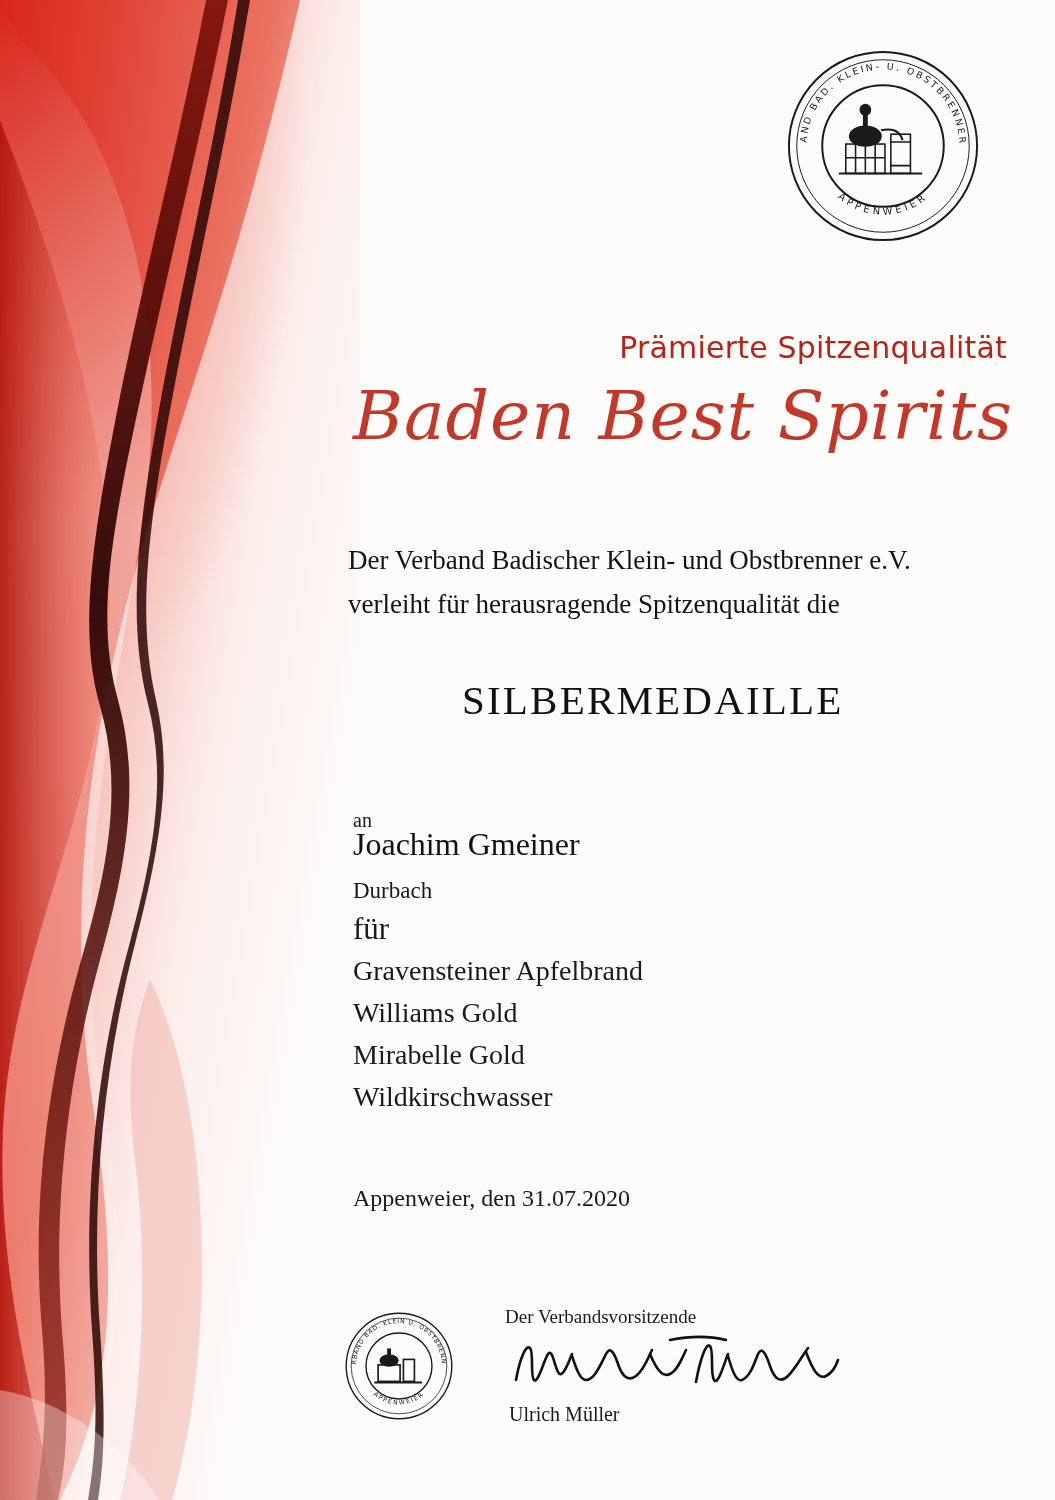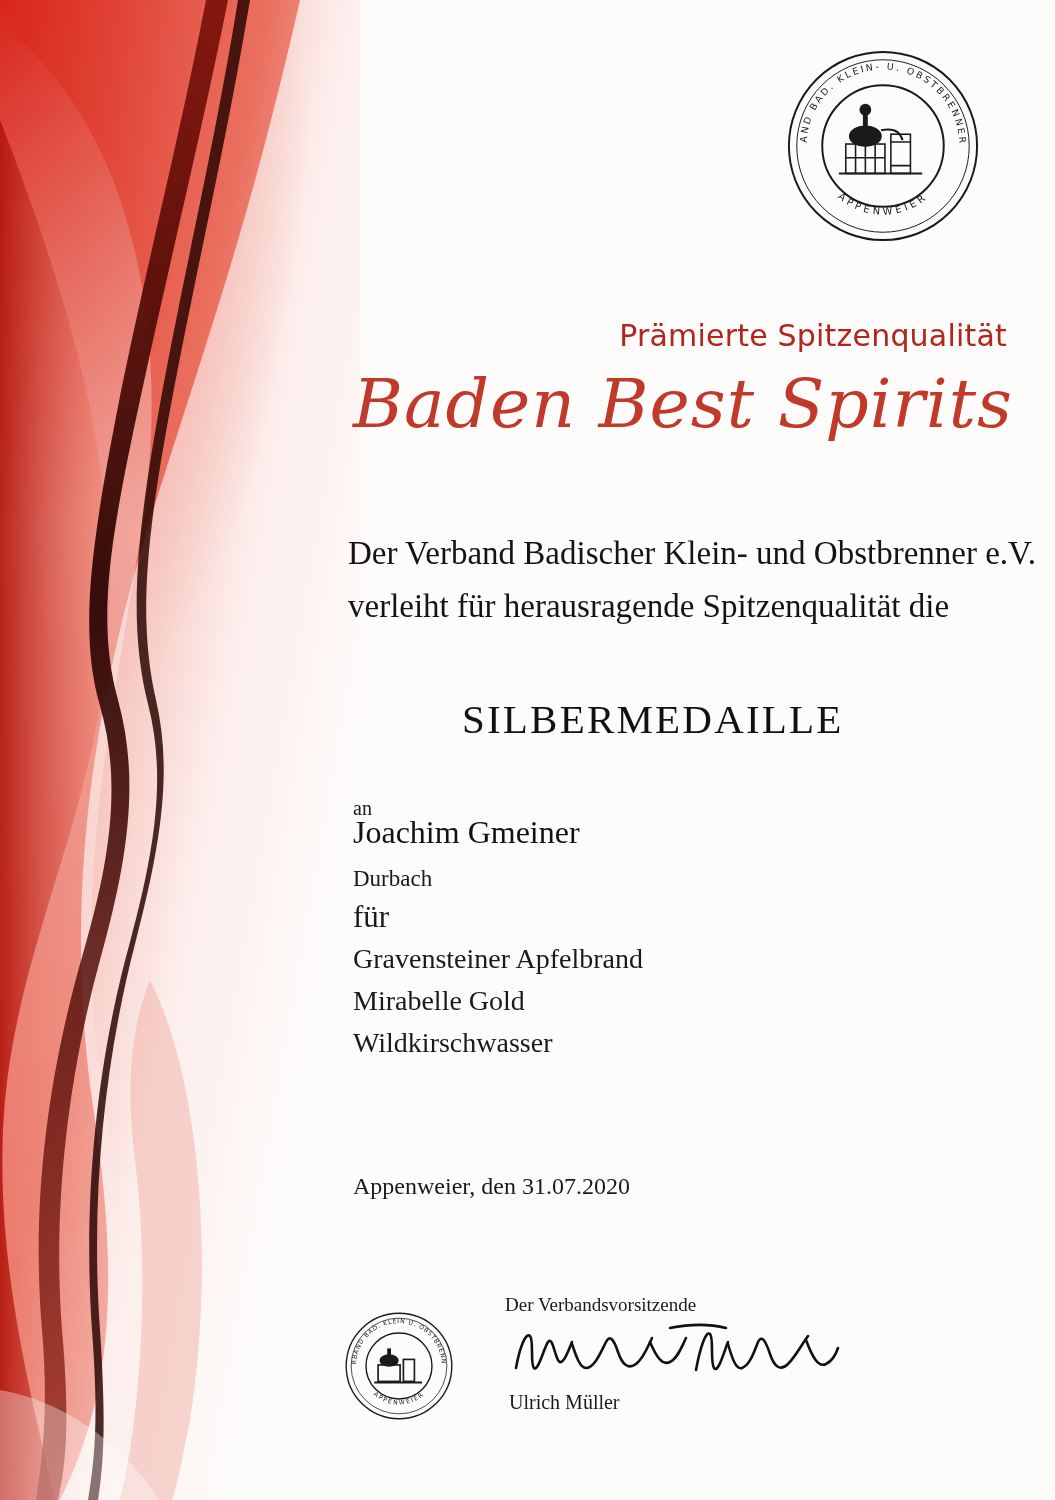--- a/index.html
+++ b/index.html
@@ -50,21 +50,21 @@
     left: 344px;
     top: 1311px;
     width: 110px;
     height: 110px;
   }
 
   
   .content {
     position: absolute;
     left: 345px;
-    top: 0;
+    top: 12px;
     width: 670px;
     height: 1436px;
   }
   .kicker {
     position: absolute;
     right: 8px;
     top: 318px;
     font-family: "DejaVu Sans", sans-serif;
     font-size: 30px;
     color: #b0261c;
@@ -81,32 +81,31 @@
     line-height: 1;
     color: #c0392b;
     white-space: nowrap;
     letter-spacing: 1px;
   }
   .lead {
     position: absolute;
     left: 3px;
     top: 527px;
     width: 665px;
-    font-size: 33px;
+    font-size: 27px;
     line-height: 1.62;
     color: #141414;
   }
   .award {
     position: absolute;
     left: 117px;
     top: 664px;
     font-size: 41px;
     letter-spacing: 2.2px;
     color: #111;
-    margin-top: 31px;
   }
   .an {
     position: absolute;
     left: 8px;
     top: 785px;
     font-size: 20px;
     color: #1a1a1a;
     margin-top: 12px;
   }
   .recipient {
@@ -279,20 +278,21 @@
 
     <div class="award">SILBERMEDAILLE</div>
 
     <div class="an">an</div>
     <div class="recipient">Joachim Gmeiner</div>
     <div class="town">Durbach</div>
     <div class="fuer">für</div>
 
     <div class="products">
       <div>Gravensteiner Apfelbrand</div>
+      <div>Williams Gold</div>
       <div>Mirabelle Gold</div>
       <div>Wildkirschwasser</div>
     </div>
 
     <div class="place-date">Appenweier, den 31.07.2020</div>
 
     <div class="sig-title">Der Verbandsvorsitzende</div>
 
     <svg class="sig-mark" viewBox="0 0 330 86">
       <g fill="none" stroke="#111" stroke-width="2.6" stroke-linecap="round" stroke-linejoin="round">

